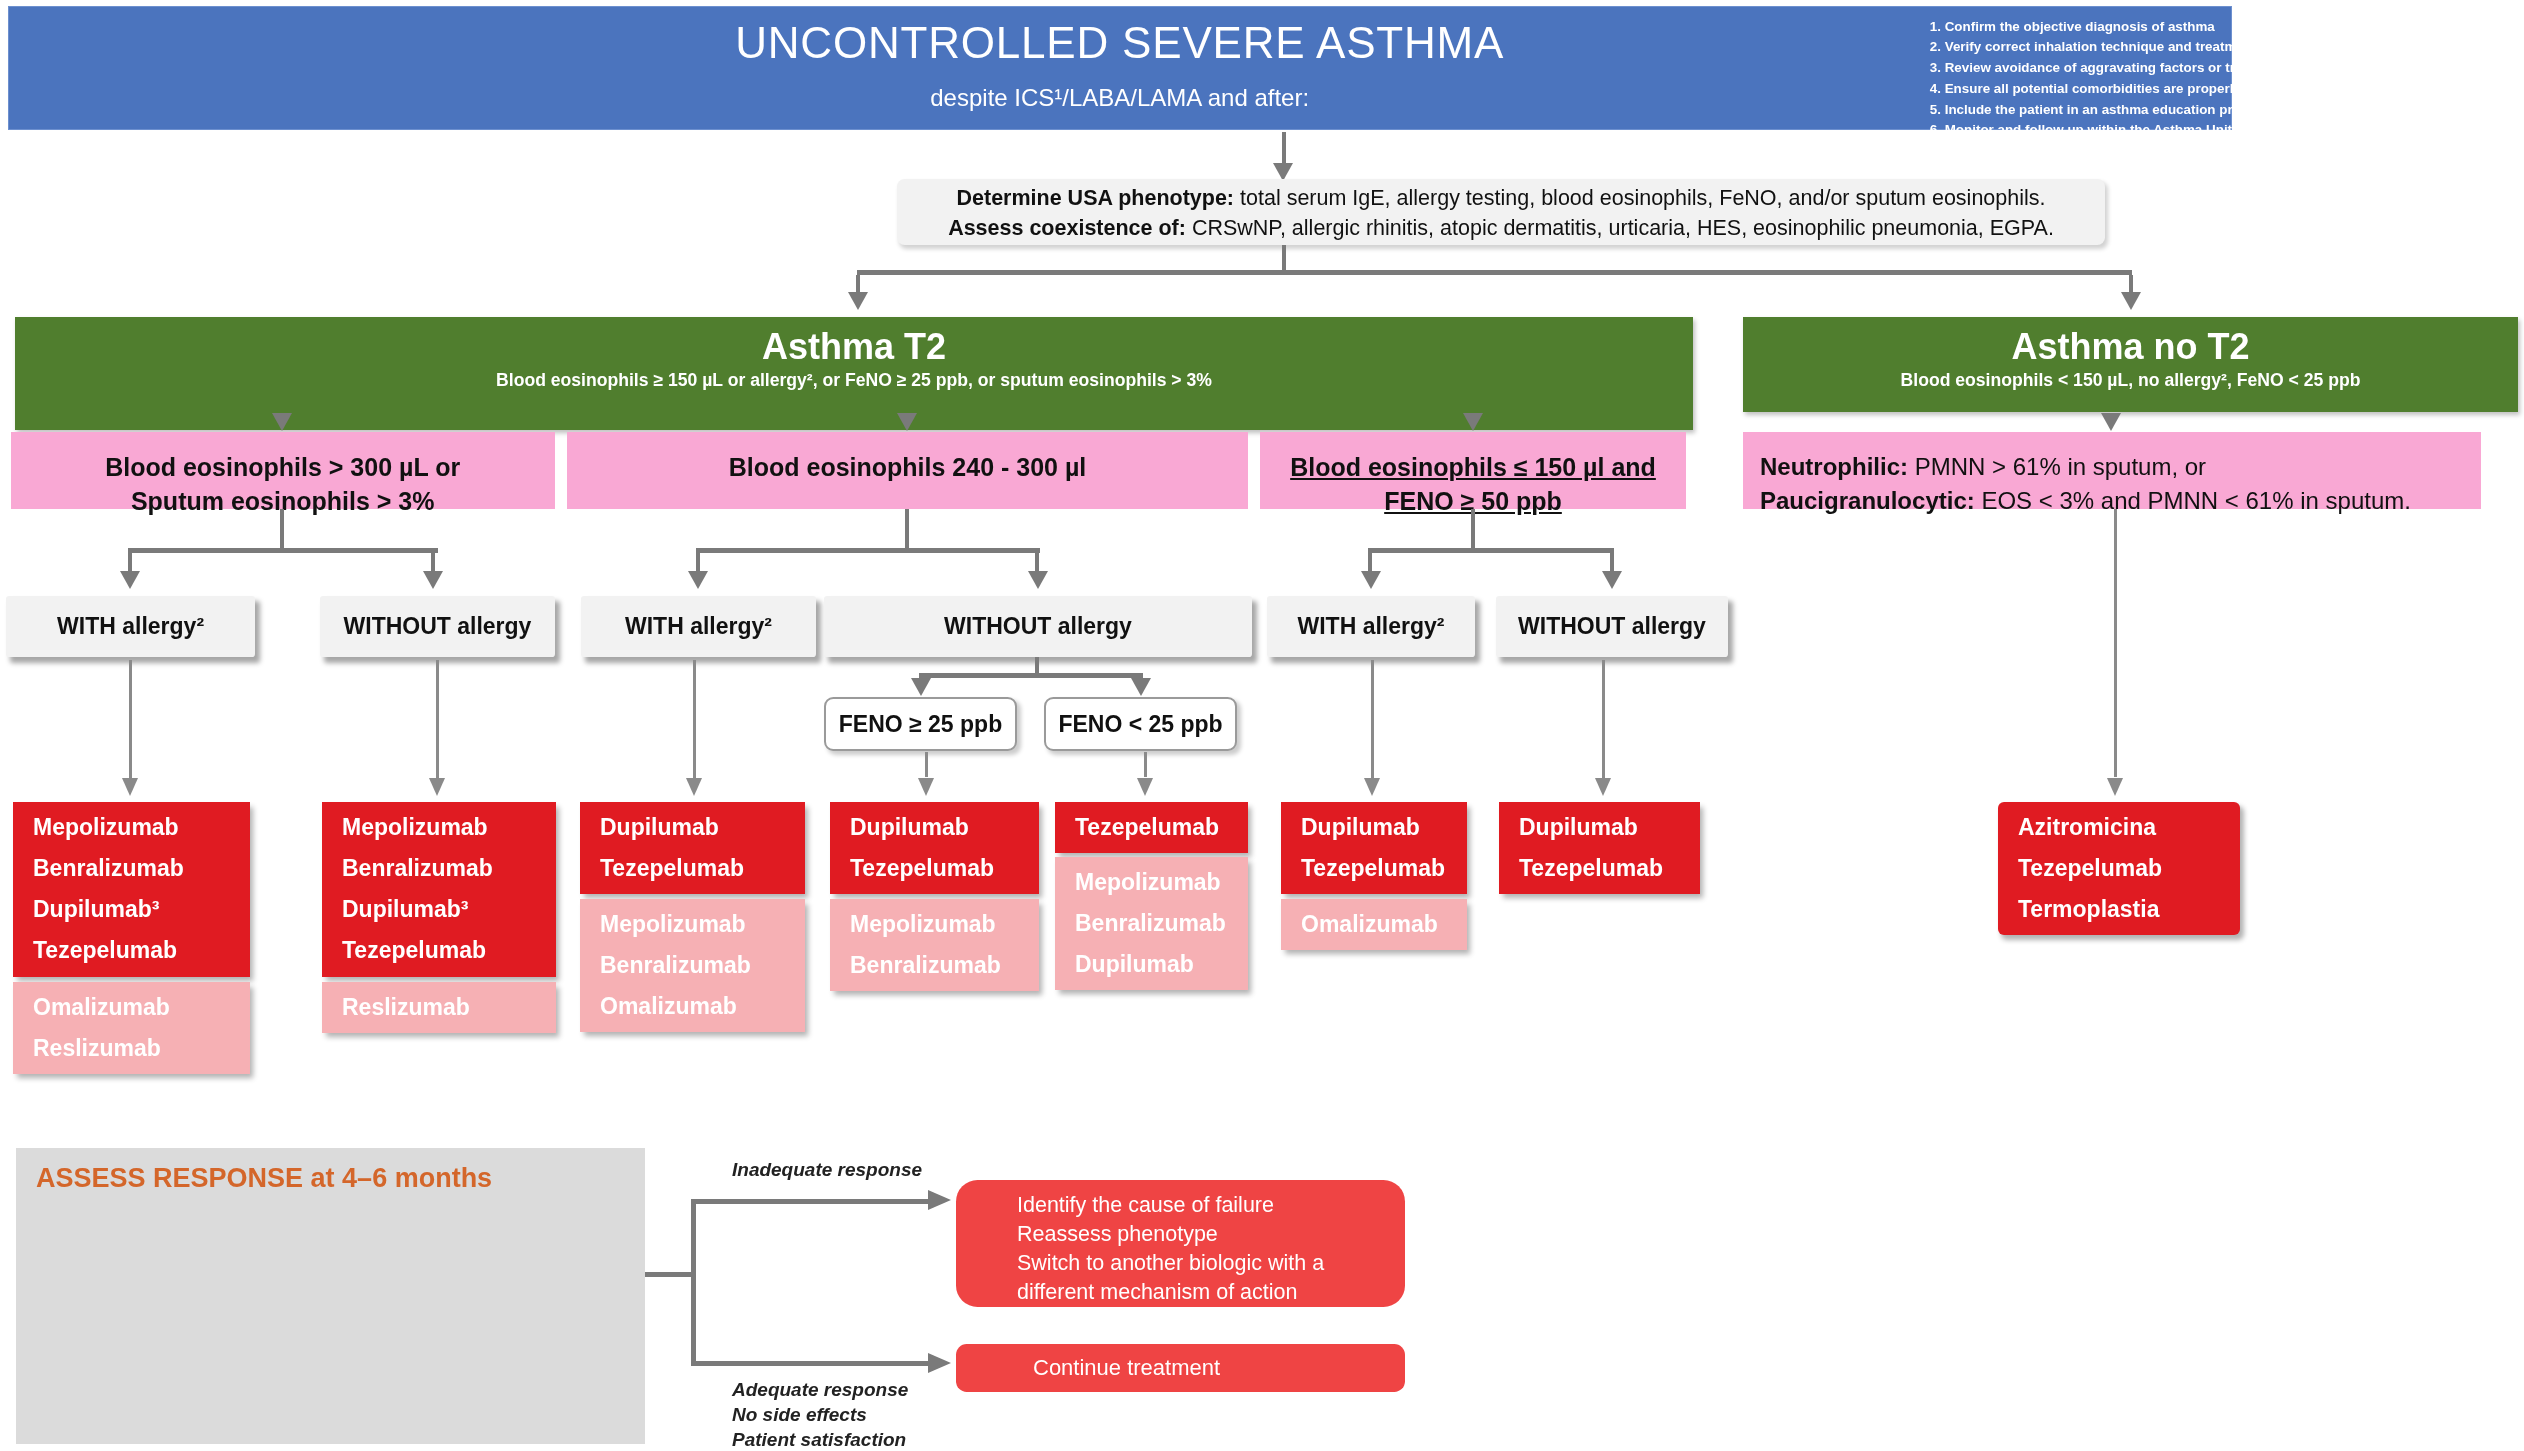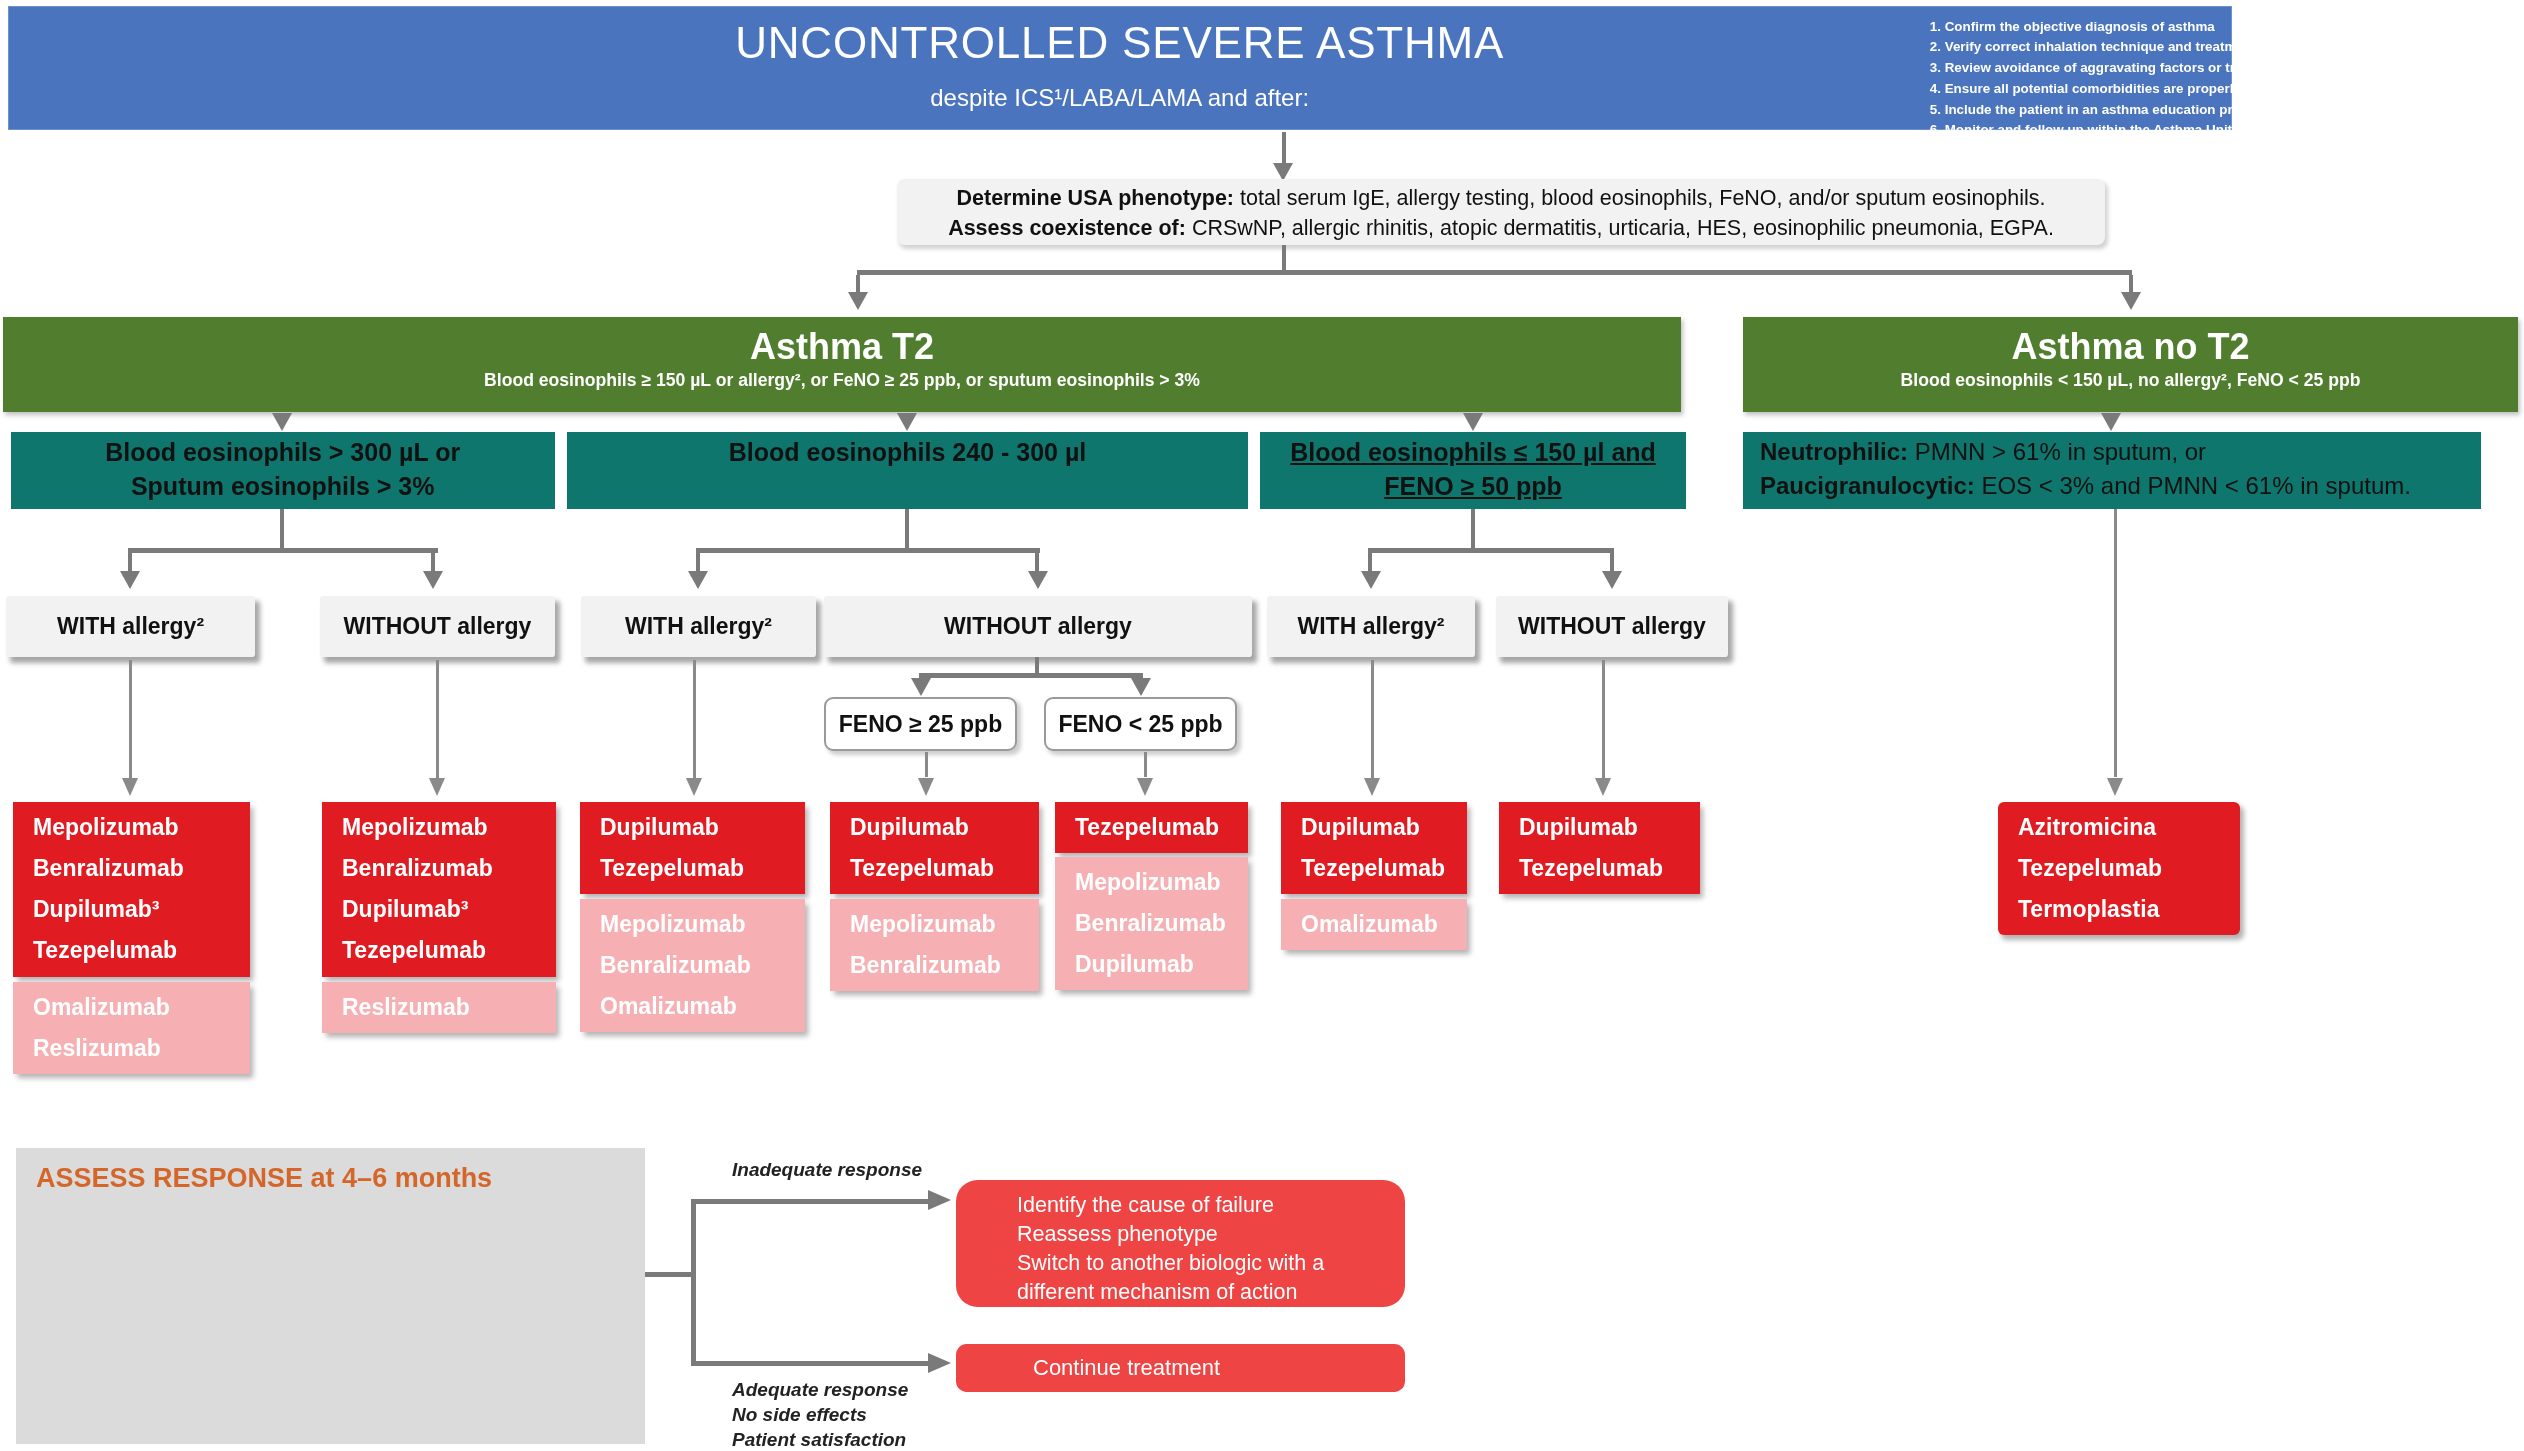--- a/index.html
+++ b/index.html
@@ -14,21 +14,21 @@
   .checklist{color:#fff;font-size:13.4px;font-weight:600;line-height:17.6px;margin:0;padding-left:34px;}
   .checklist li{margin-bottom:3.1px;}
   
   .phenotype{background:#F2F2F2;border-radius:7.7px;font-size:21.5px;line-height:30px;text-align:center;color:#111;padding-top:3.8px;box-shadow:2.3px 3.1px 4.6px rgba(0,0,0,0.18);}
   .b{font-weight:bold;}
   
   .band{background:#507E2E;color:#fff;text-align:center;box-shadow:2.3px 3.1px 4.6px rgba(0,0,0,0.25);}
   .band-title{font-size:36px;font-weight:bold;line-height:44px;margin-top:7.7px;}
   .band-sub{font-size:17.6px;font-weight:600;line-height:23px;}
   
-  .criteria{background:#0f766e;color:#111;font-size:25px;font-weight:bold;line-height:34px;text-align:center;padding-top:3px;}
+  .criteria{background:#f9a8d4;color:#111;font-size:25px;font-weight:bold;line-height:34px;text-align:center;padding-top:18px;}
   .criteria-left{text-align:left;padding-left:17px;padding-right:6.1px;font-weight:normal;}
   
   .allergy{background:#F2F2F2;border-radius:3.1px;box-shadow:4.6px 5.4px 5.4px rgba(0,0,0,0.35);font-size:23px;font-weight:bold;color:#111;display:flex;align-items:center;justify-content:center;}
   .feno{background:#fff;border:2.3px solid #9a9a9a;border-radius:9.2px;font-size:23px;font-weight:bold;color:#111;display:flex;align-items:center;justify-content:center;box-shadow:3.1px 3.8px 4.6px rgba(0,0,0,0.2);}
   
   .drug{color:#fff;font-size:23px;font-weight:bold;line-height:41px;padding:4.6px 6.1px 4.6px 20px;white-space:pre-line;box-shadow:3.8px 4.6px 5.4px rgba(0,0,0,0.3);}
   .drug-red{background:#E01B22;}
   .drug-pink{background:#F6B0B4;}
   
   .vline,.hline{position:absolute;background:#7a7a7a;}
@@ -71,21 +71,21 @@
     <div><span class="b">Assess coexistence of:</span><span> CRSwNP, allergic rhinitis, atopic dermatitis, urticaria, HES, eosinophilic pneumonia, EGPA.</span></div>
   </div>
 
   <div class="vline" style="left:1282px;top:245px;width:3.8px;height:28px;"></div>
   <div class="hline" style="left:857px;top:270px;width:1275px;height:5.4px;"></div>
   <div class="vline" style="left:856px;top:275px;width:3.8px;height:18.4px;"></div>
   <div class="tri-down" style="left:848px;top:292px;"></div>
   <div class="vline" style="left:2129px;top:275px;width:3.8px;height:18.4px;"></div>
   <div class="tri-down" style="left:2121px;top:292px;"></div>
 
-  <div class="abs band" style="left:3px;top:317px;width:1678px;height:95px;">
+  <div class="abs band" style="left:15px;top:317px;width:1678px;height:113px;">
     <div class="band-title">Asthma T2</div>
     <div class="band-sub">Blood eosinophils ≥ 150 µL or allergy², or FeNO ≥ 25 ppb, or sputum eosinophils &gt; 3%</div>
   </div>
   <div class="abs band" style="left:1743px;top:317px;width:775px;height:95px;">
     <div class="band-title">Asthma no T2</div>
     <div class="band-sub">Blood eosinophils &lt; 150 µL, no allergy², FeNO &lt; 25 ppb</div>
   </div>
 
   <div class="tri-down" style="left:272px;top:413px;"></div>
   <div class="tri-down" style="left:897px;top:413px;"></div>

